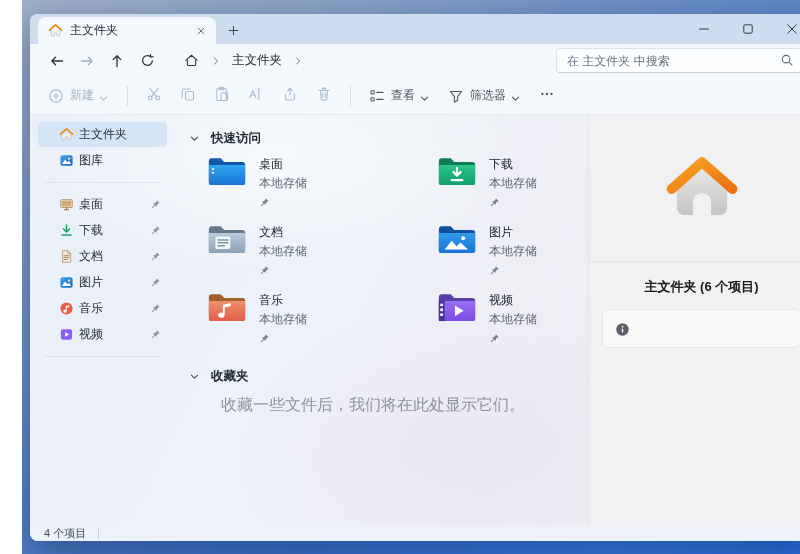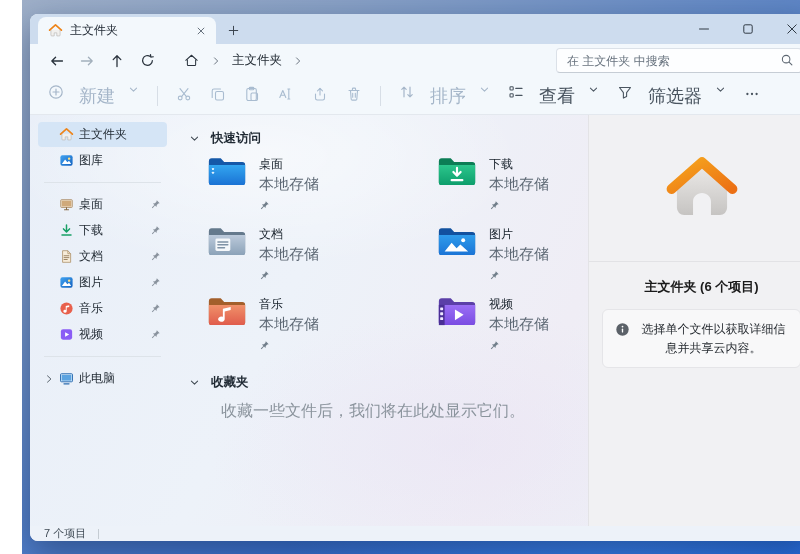--- a/index.html
+++ b/index.html
@@ -33,22 +33,22 @@
   .searchbox { margin-left:auto; position:relative; width:246px; }
   .searchbox input { width:100%; height:25px; border:1px solid #dbe1e8; border-bottom-color:#c6cdd5;
     border-radius:4px; background:#fdfeff; font-size:12px; padding:0 28px 0 10px; color:#333; outline:none;
     font-family:"Liberation Sans",sans-serif; }
   .searchbox input::placeholder { color:#67727e; }
   .search-ic { position:absolute; right:8px; top:5px; color:#5d6772; }
 
   
   .toolbar { height:38px; background:#f3f8fc; border-bottom:1px solid #e3e8ee;
     display:flex; align-items:center; padding:0 10px; gap:2px; flex:0 0 auto; }
-  .tb-btn { display:flex; align-items:flex-start; gap:15px; padding:5px 8px; border:none; background:transparent;
-    font-size:18px; border-radius:4px; color:#4a5560; font-family:"Liberation Sans",sans-serif; }
+  .tb-btn { display:flex; align-items:flex-end; gap:6px; padding:5px 8px; border:none; background:transparent;
+    font-size:12px; border-radius:4px; color:#4a5560; font-family:"Liberation Sans",sans-serif; }
   .tb-btn.disabled { color:#a5b6c9; }
   .tb-ic { display:flex; }
   .tb-chev { display:flex; margin-left:-2px; }
   .tb-iconbtn { width:32px; height:28px; display:flex; align-items:center; justify-content:center;
     border:none; background:transparent; border-radius:4px; color:#4a5560; }
   .tb-iconbtn.disabled { color:#a9bcd0; }
   .tb-sep { width:1px; height:20px; background:#d7dee6; margin:0 8px; }
   .tb-right { margin-left:auto; }
 
   
@@ -63,29 +63,29 @@
   .side-item { display:flex; align-items:center; height:25px; margin:1px 4px; padding:0 6px;
     border-radius:4px; font-size:12px; color:#1f2831; }
   .side-item.selected { background:#d5e5f6; }
   .gutter { width:15px; display:flex; align-items:center; color:#4a555f; }
   .s-icon { width:20px; display:flex; align-items:center; }
   .s-label { white-space:nowrap; }
   .s-pin { margin-left:auto; color:#8a939e; display:flex; }
   .side-sep { height:1px; background:#dde3e9; margin:9px 10px; }
 
   
-  .main { flex:1; padding:10px 0 0 14px; min-width:0; }
+  .main { flex:1; padding:10px 0 0 14px; min-width:0;font-family:Liberation Mono, monospace; }
   .sec-head { display:flex; align-items:center; gap:11px; height:26px; }
   .sec-chev { color:#3e4851; display:flex; }
   .sec-title { font-size:12.5px; font-weight:bold; color:#1f2933; }
   .grid { margin:4px 0 0 18px; display:grid; grid-template-columns:230px 1fr; row-gap:10px; }
   .tile { display:flex; gap:12px; align-items:flex-start; }
   .f-icon { flex:0 0 auto; display:flex; }
   .f-name { font-size:12px; color:#16202a; margin-top:1px; }
-  .f-sub { font-size:15px; color:#5d6874; margin-top:2px; }
+  .f-sub { font-size:12px; color:#5d6874; margin-top:2px; }
   .f-pin { color:#727f8b; margin-top:3px; }
   .fav-empty { margin:6px 0 0 32px; font-size:16px; color:#8b949d; }
   .mt14 { margin-top:14px;align-items:center; }
 
   
   .details { width:226px; flex:0 0 auto; background:#f1f1f3; border-left:1px solid #e3e3e6;
     display:flex; flex-direction:column;text-align:center; }
   .big-home { margin:36px auto 0; display:flex; }
   .dp-div { height:1px; background:#e2e2e5; margin-top:34px; }
   .dp-title { font-size:13px; font-weight:bold; color:#1a1a1a; margin:16px 16px 0; }
@@ -242,33 +242,20 @@
               <path d="M5.5 4.8 8 2.3l2.5 2.5" fill="none" stroke="currentColor" stroke-width="1.1" stroke-linecap="round" stroke-linejoin="round"></path>
               <path d="M3.5 8v4.3A1.7 1.7 0 0 0 5.2 14h5.6a1.7 1.7 0 0 0 1.7-1.7V8" fill="none" stroke="currentColor" stroke-width="1.1" stroke-linecap="round"></path>
             </svg></span>
         </button>
       <button class="tb-iconbtn disabled">
           <span><svg width="16" height="16" viewBox="0 0 16 16">
               <path d="M3 4.5h10M6.4 4.2V3a.9.9 0 0 1 .9-.9h1.4a.9.9 0 0 1 .9.9v1.2M4.5 4.8l.7 8.4a1 1 0 0 0 1 .9h3.6a1 1 0 0 0 1-.9l.7-8.4M6.7 7.2v4M9.3 7.2v4" fill="none" stroke="currentColor" stroke-width="1.1" stroke-linecap="round"></path>
             </svg></span>
         </button>
       <div class="tb-sep"></div>
-      <button class="tb-btn disabled">
-        <span class="tb-ic">
-            <svg width="16" height="16" viewBox="0 0 16 16">
-              <path d="M5 3.2v9.6M2.8 5.4 5 3.2l2.2 2.2M11 12.8V3.2M8.8 10.6 11 12.8l2.2-2.2" fill="none" stroke="currentColor" stroke-width="1.2" stroke-linecap="round" stroke-linejoin="round"></path>
-            </svg>
-          </span>
-        <span>排序</span>
-        <span class="tb-chev">
-            <svg width="11" height="11" viewBox="0 0 12 12">
-              <path d="M2.6 4.4 6 7.8l3.4-3.4" fill="none" stroke="currentColor" stroke-width="1.1" stroke-linecap="round" stroke-linejoin="round"></path>
-            </svg>
-          </span>
-      </button>
       <button class="tb-btn">
         <span class="tb-ic">
             <svg width="16" height="16" viewBox="0 0 16 16">
               <rect x="2" y="2.8" width="3.2" height="3.2" rx=".8" fill="none" stroke="currentColor" stroke-width="1.1"></rect>
               <rect x="2" y="9.8" width="3.2" height="3.2" rx=".8" fill="none" stroke="currentColor" stroke-width="1.1"></rect>
               <path d="M7.8 4.4H14M7.8 11.4H14" stroke="currentColor" stroke-width="1.2" stroke-linecap="round"></path>
             </svg>
           </span>
         <span>查看</span>
         <span class="tb-chev">
@@ -422,35 +409,20 @@
               </svg>
             </span>
             <span class="s-label">视频</span>
             <span class="s-pin">
               <svg width="11" height="11" viewBox="0 0 12 12">
                 <path d="M7.4 1.4 10.6 4.6 9 5l-1.6 1.6-.3 2.2L5.5 7.2 2.8 10l-.8-.8L4.8 6.5 3.2 4.9l2.2-.3L7 3z" fill="currentColor"></path>
               </svg>
             </span>
           </div>
           <div class="side-sep"></div>
-          <div class="side-item">
-            <span class="gutter">
-              <svg width="10" height="10" viewBox="0 0 12 12">
-                <path d="M4.2 2.2 8.3 6l-4.1 3.8" fill="none" stroke="currentColor" stroke-width="1.1" stroke-linecap="round" stroke-linejoin="round"></path>
-              </svg>
-            </span>
-            <span class="s-icon">
-              <svg width="15" height="15" viewBox="0 0 16 16">
-                <rect x="1.6" y="2.9" width="12.8" height="8.6" rx="1" fill="#cde4f7" stroke="#2b6cb0" stroke-width="1"></rect>
-                <rect x="2.9" y="4.2" width="10.2" height="6" fill="#5ba3e0"></rect>
-                <path d="M5.3 13.7h5.4" stroke="#2b6cb0" stroke-width="1.3" stroke-linecap="round"></path>
-              </svg>
-            </span>
-            <span class="s-label">此电脑</span>
-          </div>
         </div>
 
       <div class="main">
         <div class="sec-head">
           <span class="sec-chev">
               <svg width="11" height="11" viewBox="0 0 12 12">
                 <path d="M2.6 4.4 6 7.8l3.4-3.4" fill="none" stroke="currentColor" stroke-width="1.1" stroke-linecap="round" stroke-linejoin="round"></path>
               </svg>
             </span>
           <span class="sec-title">快速访问</span>
@@ -628,24 +600,23 @@
         <div class="dp-div"></div>
         <div class="dp-title">主文件夹 (6 个项目)</div>
         <div class="dp-card">
           <span class="info-ic">
               <svg width="15" height="15" viewBox="0 0 16 16">
                 <circle cx="8" cy="8" r="6.6" fill="#5b6168"></circle>
                 <rect x="7.3" y="6.9" width="1.4" height="4.4" rx=".7" fill="#fff"></rect>
                 <circle cx="8" cy="4.9" r=".95" fill="#fff"></circle>
               </svg>
             </span>
-          <span class="dp-card-text">选择单个文件以获取详细信息并共享云内容。</span>
         </div>
       </div>
     </div>
 
     <div class="statusbar">
-      <span>7 个项目</span>
+      <span>4 个项目</span>
       <span class="sb-sep"></span>
     </div>
 
   </div>
 </div>
 
 </body></html>

